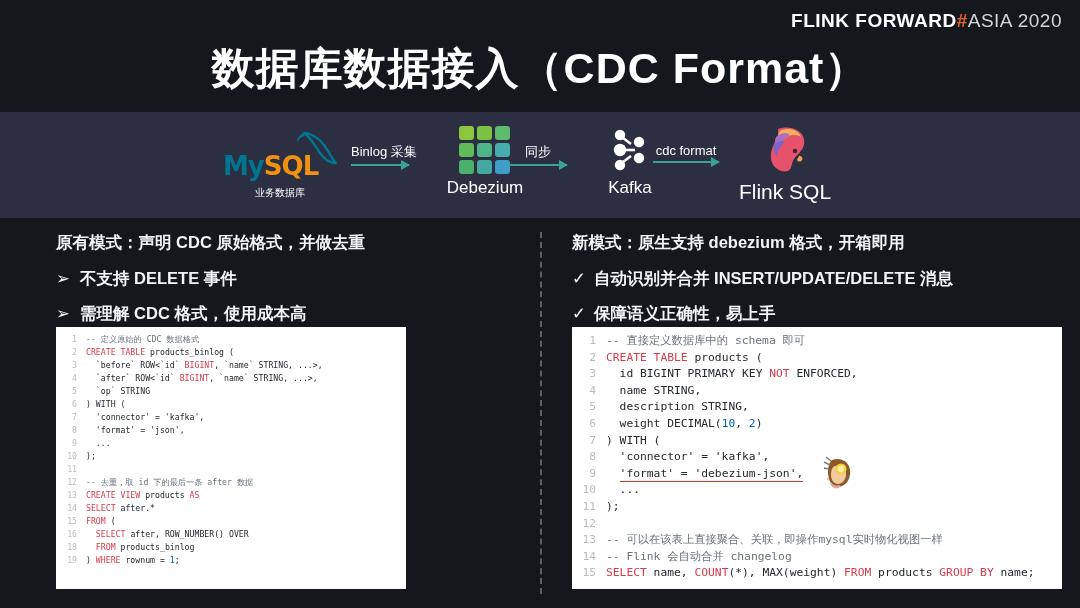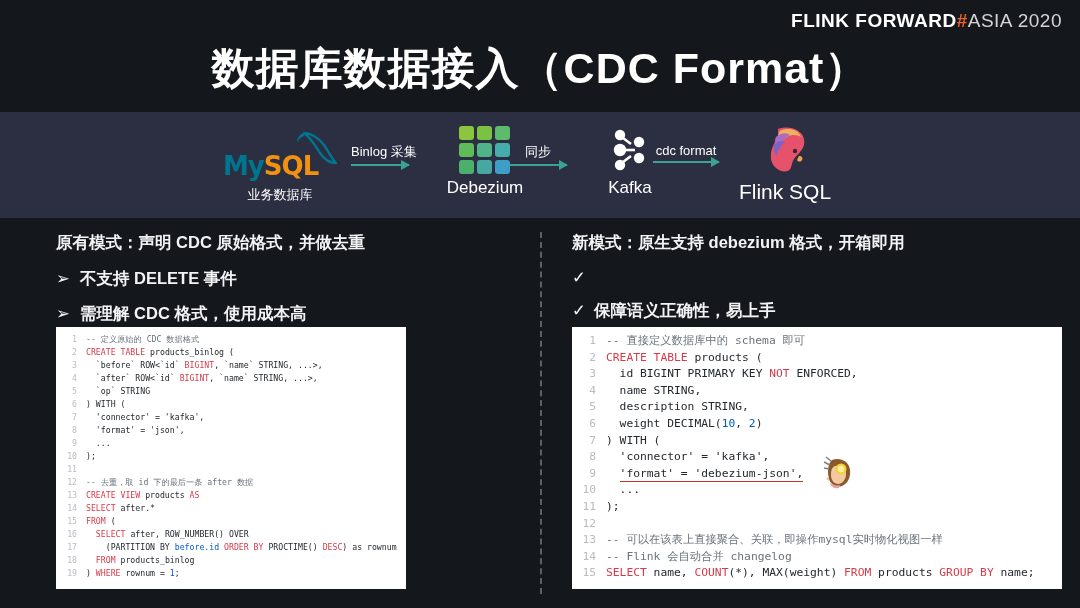--- a/index.html
+++ b/index.html
@@ -33,21 +33,21 @@
   .band {
     position: absolute; top: 112px; left: 0; width: 1080px; height: 106px;
     background: #2b2f41;
   }
   .flow {
     position: absolute; top: 0; left: 215px; width: 640px; height: 106px;
   }
   .node { position: absolute; text-align: center; }
   .node .logo { height: 48px; display: flex; align-items: center; justify-content: center; }
   .node .cap {
-    color: #ffffff; font-size: 13px; margin-top: 4px; white-space: nowrap;
+    color: #ffffff; font-size: 10px; margin-top: 4px; white-space: nowrap;
     font-weight: 400;
   }
 
   
   .mysql-wrap { position: absolute; left: 0px; top: 22px; width: 130px; }
   .mysql-logo { position: relative; width: 120px; height: 46px; margin: 4px auto; }
   .mysql-text {
     font-family: "DejaVu Sans", sans-serif; font-weight: bold; font-size: 26px;
     letter-spacing: -1px; position: absolute; bottom: 0; left: 3px;
   }
@@ -249,20 +249,21 @@
     <div class="p-item">
       <span class="mk">➢</span>
       <span>需理解 CDC 格式，使用成本高</span>
     </div>
   </div>
 
   <div class="panel right">
     <div class="p-head">新模式：原生支持 debezium 格式，开箱即用</div>
     <div class="p-item right-item">
       <span class="mk">✓</span>
+      <span>自动识别并合并 INSERT/UPDATE/DELETE 消息</span>
     </div>
     <div class="p-item right-item">
       <span class="mk">✓</span>
       <span>保障语义正确性，易上手</span>
     </div>
   </div>
 
   <div class="code left">
     <div class="rows" id="left-rows">
         <div class="row"><span class="ln">1</span><span class="src"><span class="cmt">-- 定义原始的 CDC 数据格式</span></span></div>
@@ -274,21 +275,20 @@
         <div class="row"><span class="ln">7</span><span class="src"><span class="src">  'connector' = 'kafka',</span></span></div>
         <div class="row"><span class="ln">8</span><span class="src"><span class="src">  'format' = 'json',</span></span></div>
         <div class="row"><span class="ln">9</span><span class="src"><span class="src">  ...</span></span></div>
         <div class="row"><span class="ln">10</span><span class="src"><span class="src">);</span></span></div>
         <div class="row"><span class="ln">11</span><span class="src"><span class="src"></span></span></div>
         <div class="row"><span class="ln">12</span><span class="src"><span class="cmt">-- 去重，取 id 下的最后一条 after 数据</span></span></div>
         <div class="row"><span class="ln">13</span><span class="src"><span class="kw">CREATE VIEW </span><span class="src">products </span><span class="kw">AS</span></span></div>
         <div class="row"><span class="ln">14</span><span class="src"><span class="kw">SELECT </span><span class="src">after.*</span></span></div>
         <div class="row"><span class="ln">15</span><span class="src"><span class="kw">FROM</span><span class="src"> (</span></span></div>
         <div class="row"><span class="ln">16</span><span class="src"><span class="kw">  SELECT </span><span class="src">after, ROW_NUMBER() OVER</span></span></div>
-        <div class="row"><span class="ln">17</span><span class="src"><span class="src">    (PARTITION BY </span><span class="fld">before.id </span><span class="kw">ORDER BY </span><span class="src">PROCTIME() </span><span class="kw">DESC</span><span class="src">) as rownum</span></span></div>
         <div class="row"><span class="ln">18</span><span class="src"><span class="kw">  FROM </span><span class="src">products_binlog</span></span></div>
         <div class="row"><span class="ln">19</span><span class="src"><span class="src">) </span><span class="kw">WHERE </span><span class="src">rownum = </span><span class="num">1</span><span class="src">;</span></span></div>
       </div>
   </div>
 
   <div class="code right">
     <div class="rows" id="right-rows">
         <div class="row"><span class="ln">1</span><span class="src"><span class="cmt">-- 直接定义数据库中的 schema 即可</span></span></div>
         <div class="row"><span class="ln">2</span><span class="src"><span class="kw">CREATE TABLE </span><span class="src">products (</span></span></div>
         <div class="row"><span class="ln">3</span><span class="src"><span class="src">  id BIGINT PRIMARY KEY </span><span class="kw">NOT</span><span class="src"> ENFORCED,</span></span></div>

